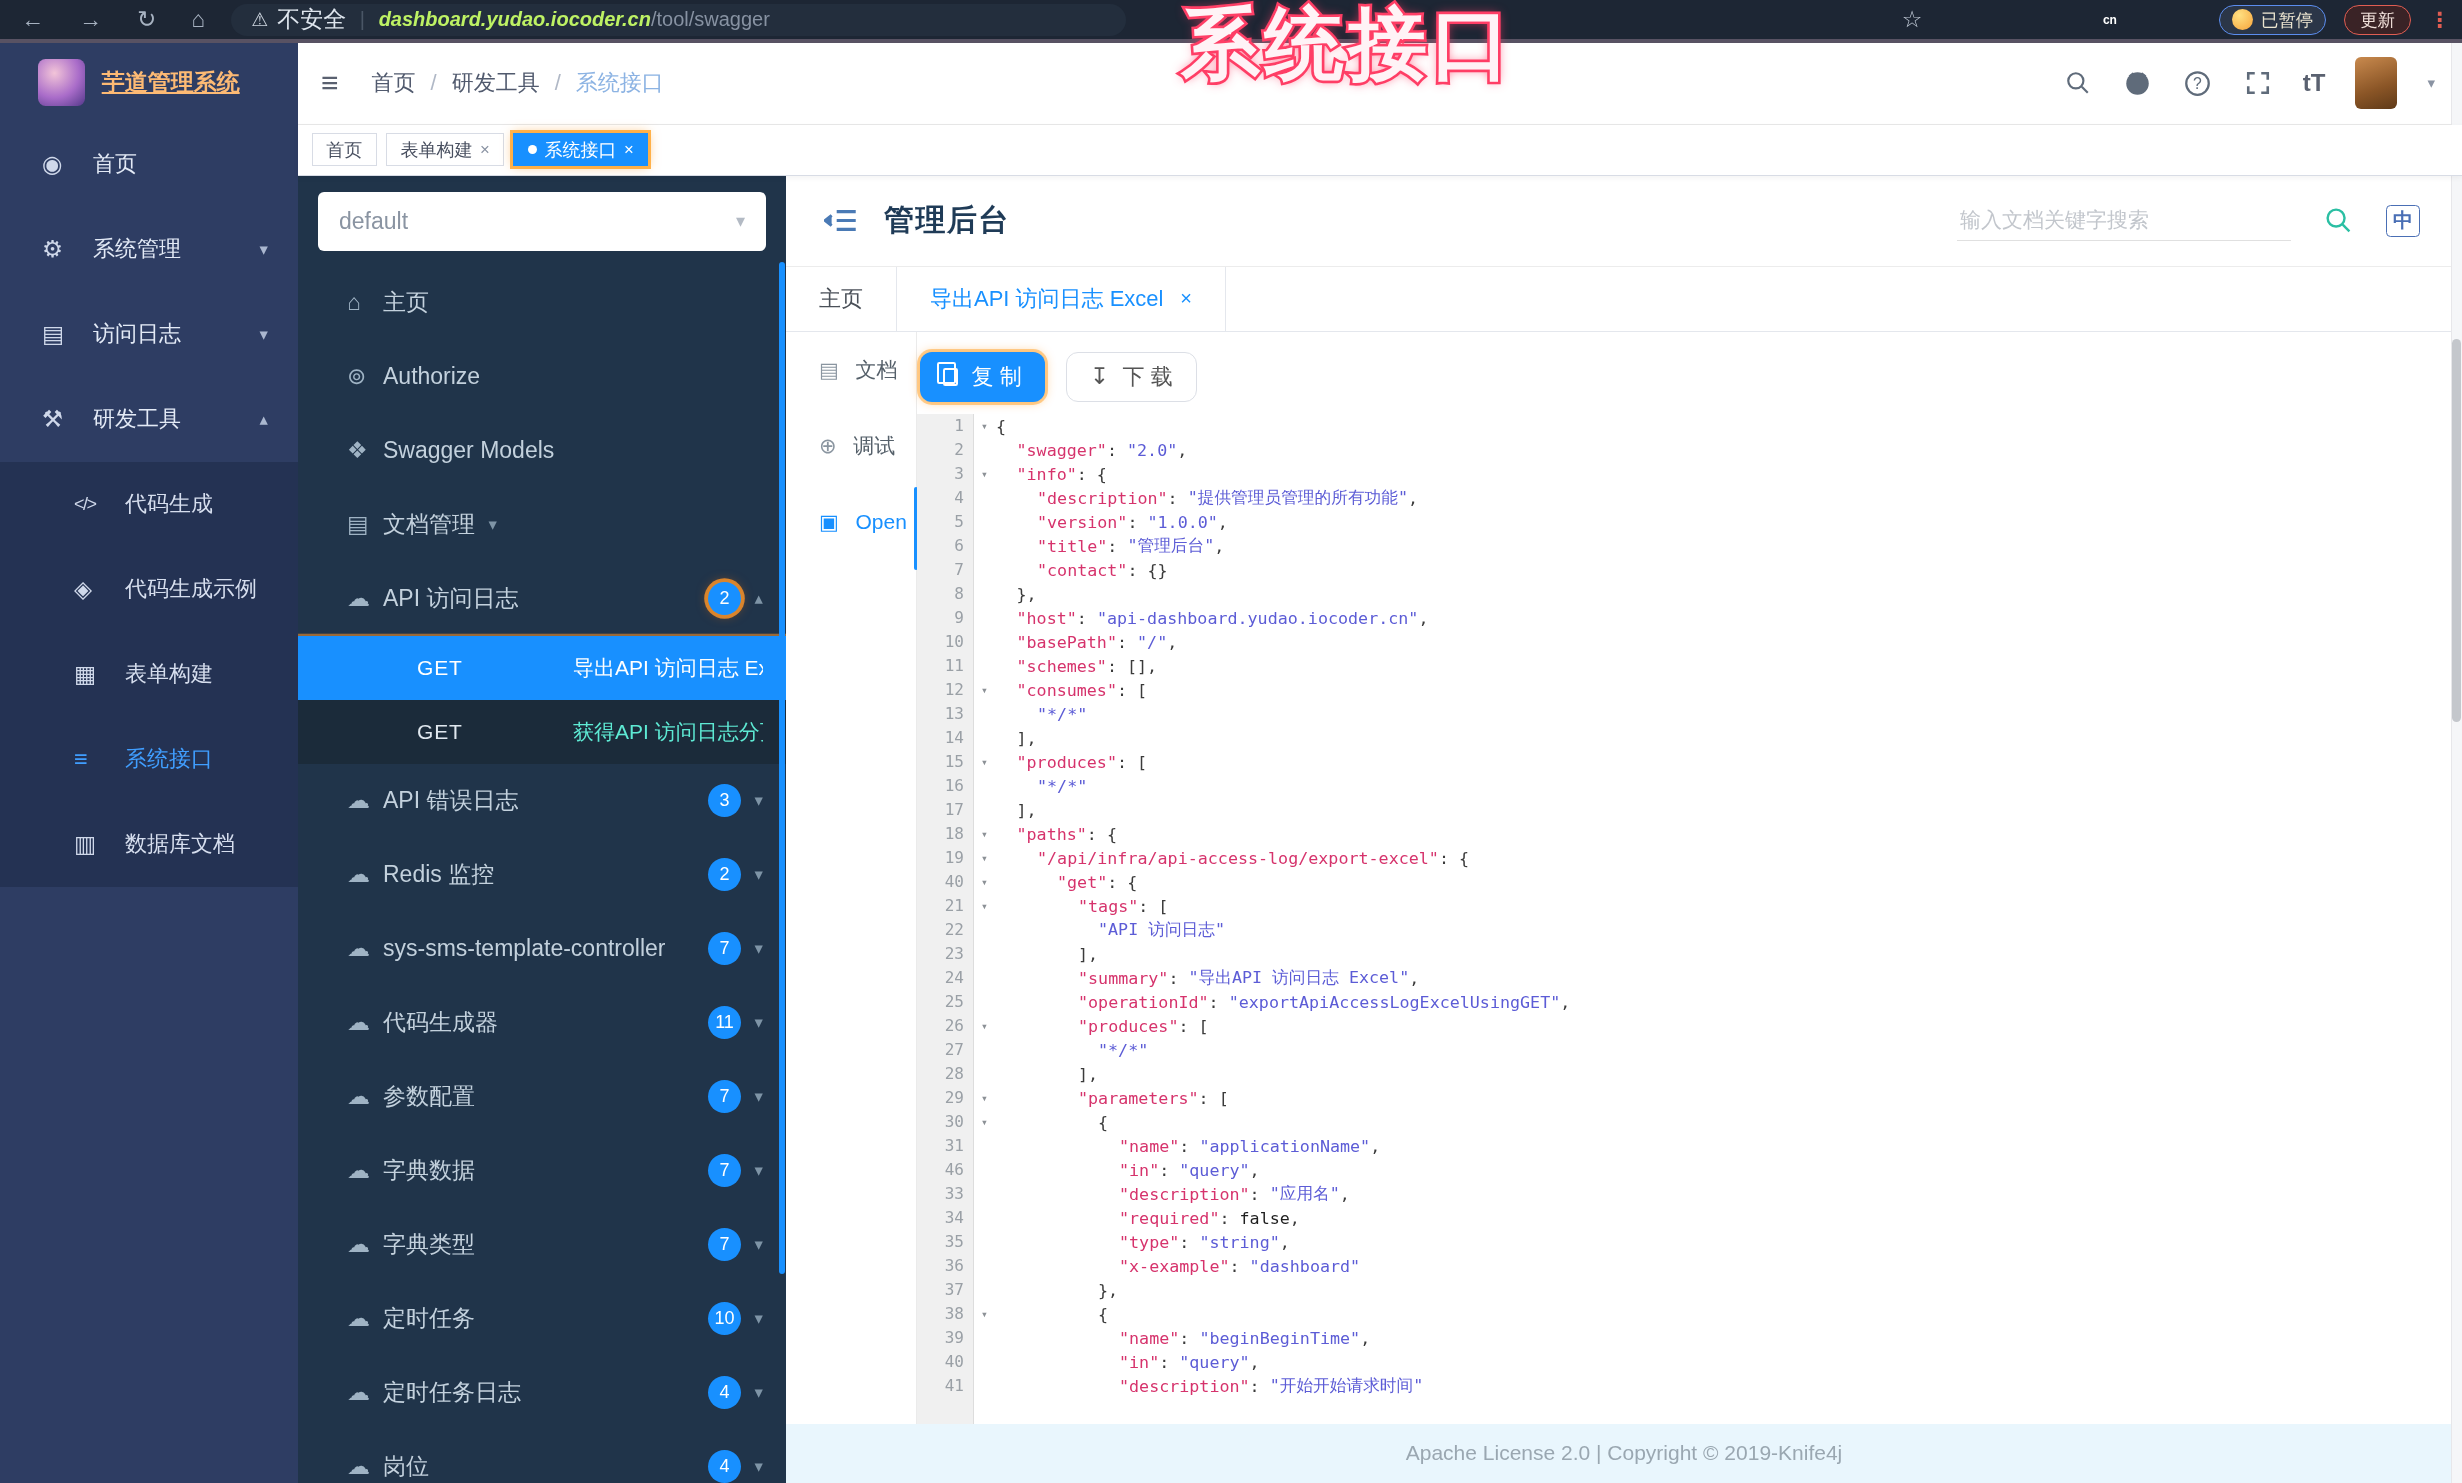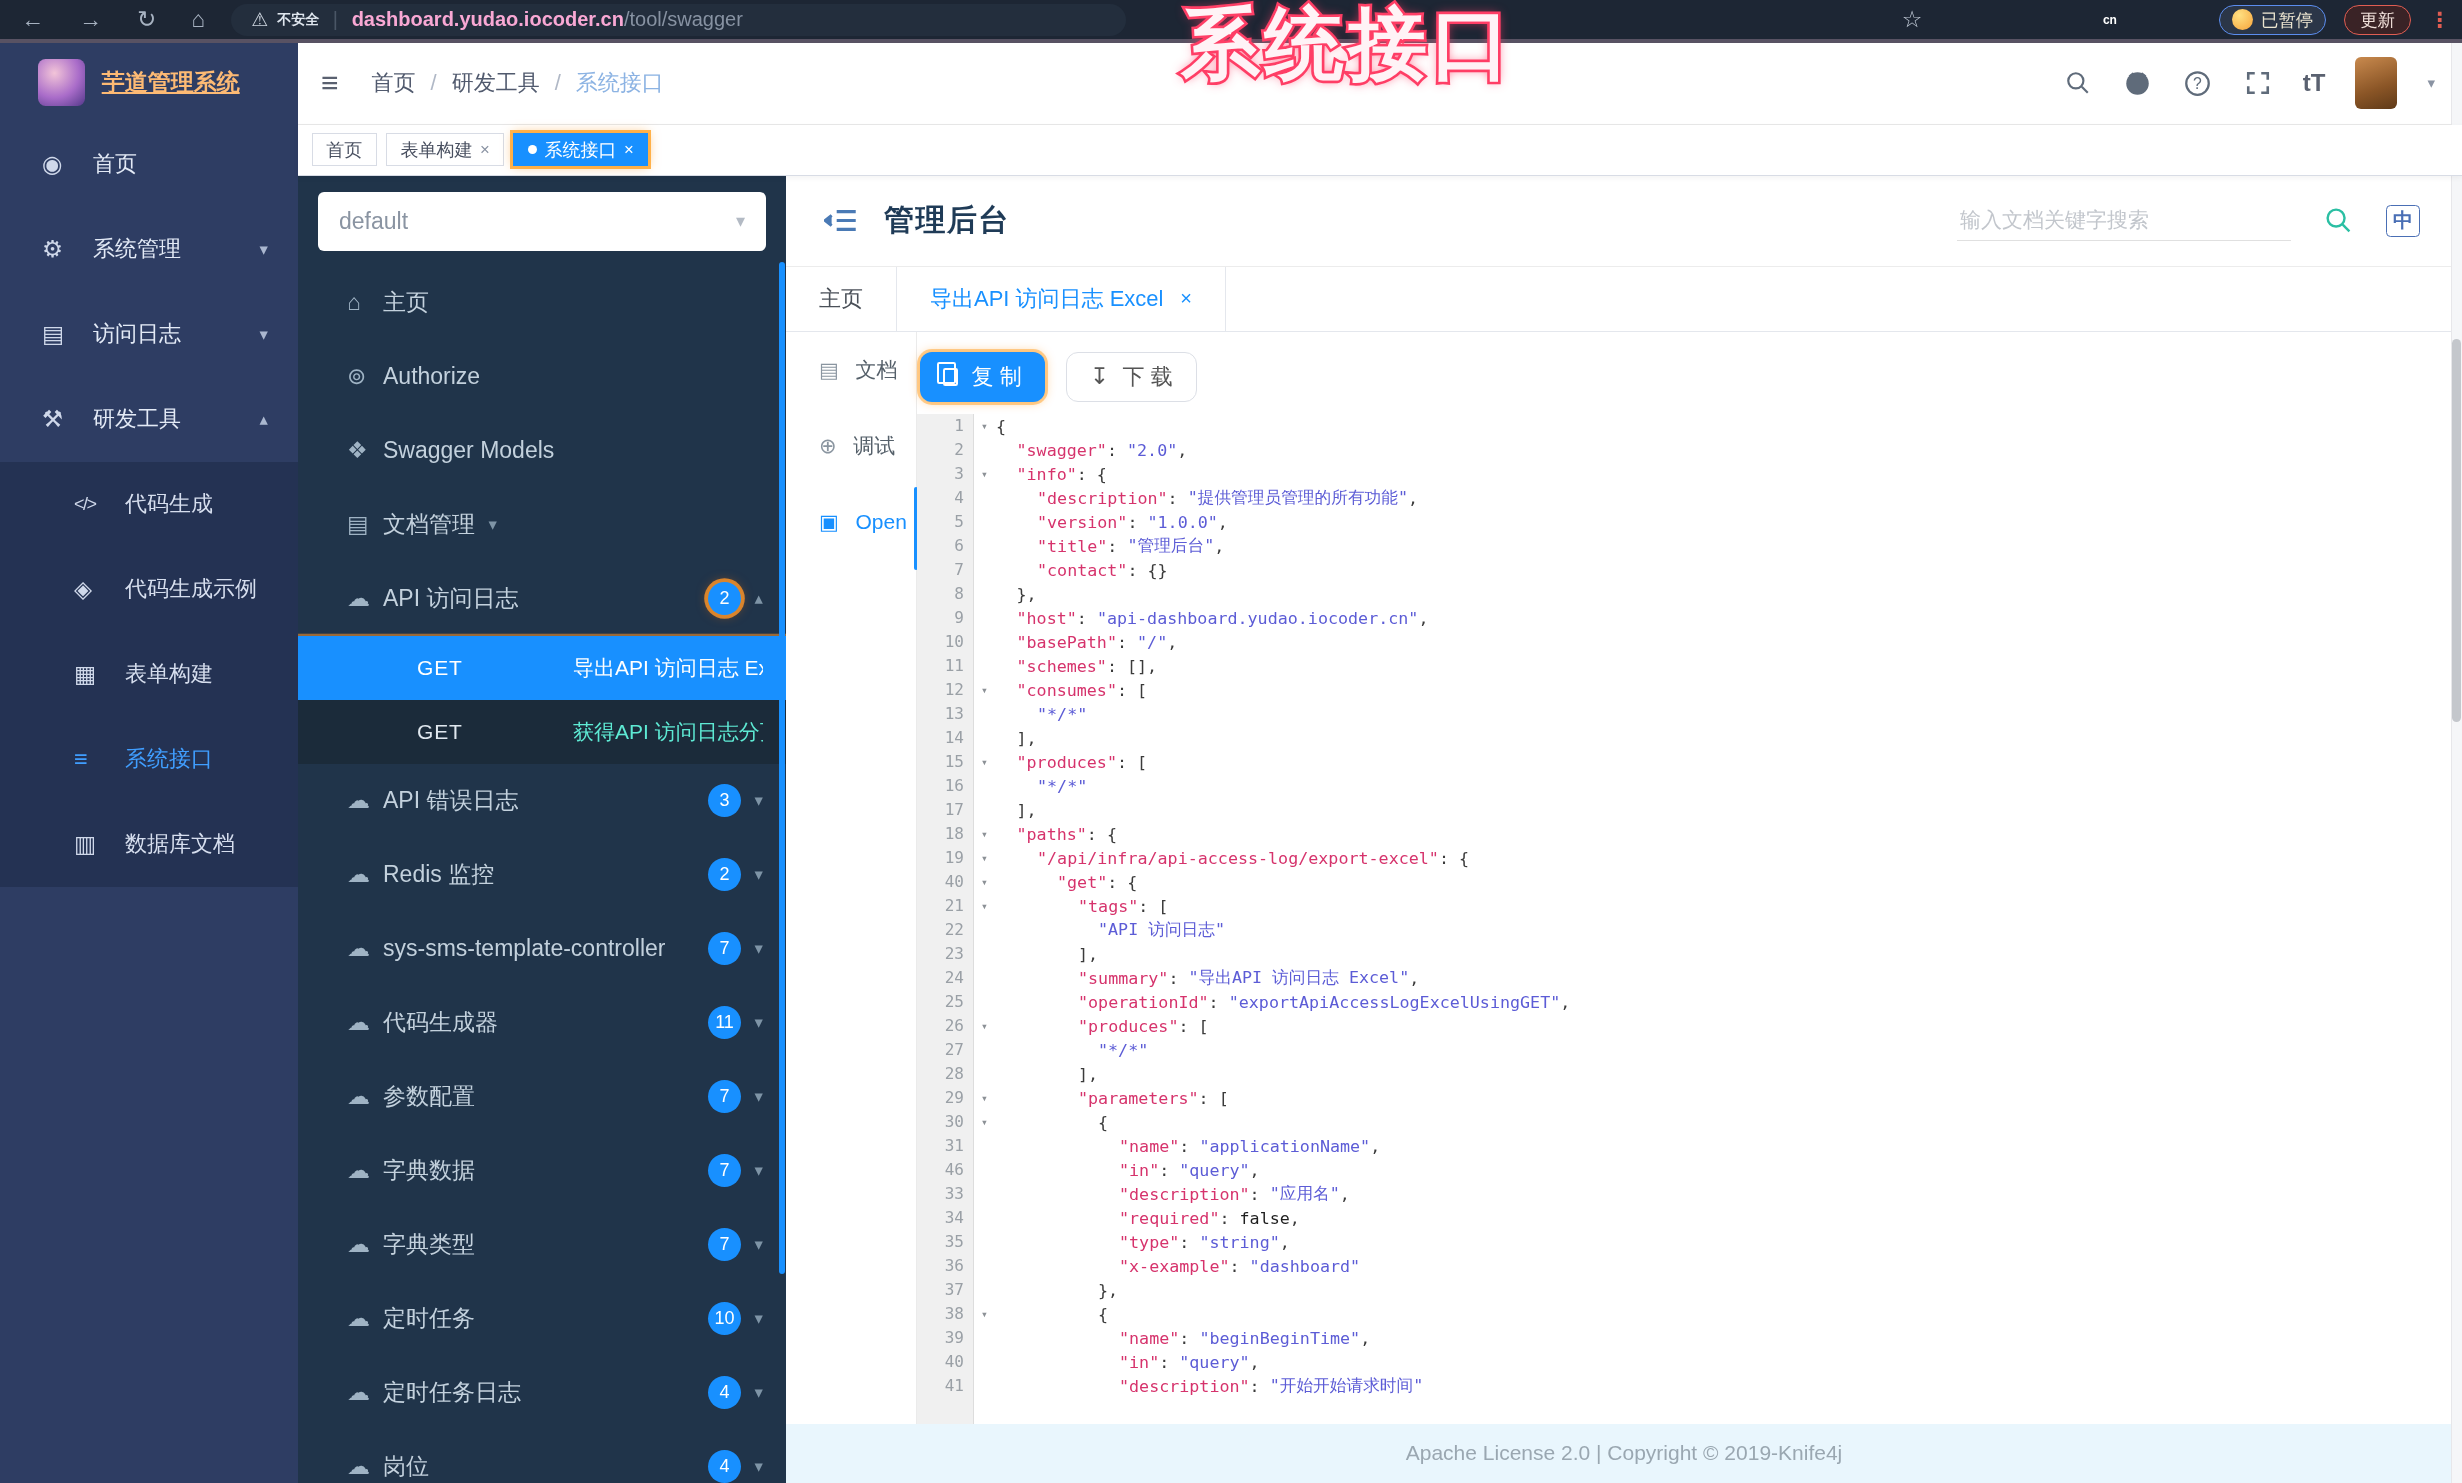--- a/index.html
+++ b/index.html
@@ -5,23 +5,23 @@
   * { margin:0; padding:0; box-sizing:border-box; }
   body { font-family:"Liberation Sans","DejaVu Sans",sans-serif; background:#fff; }
   .screen { position:relative; width:2462px; height:1484px; overflow:hidden; background:#fff; }
 
   
   .bbar { height:39px; background:#1d2634; display:flex; align-items:center; color:#aeb9c6; }
   .bnav { display:flex; gap:35px; padding-left:21px; font-size:23px; color:#a7b2c1; }
   .bnav span { cursor:default; }
   .url-pill { margin-left:26px; height:32px; width:895px; background:#232e3d; border-radius:16px; display:flex; align-items:center; padding:0 20px; }
   .warn { color:#cdd5df; font-size:19px; margin-right:9px; }
-  .sec-label { color:#dfe6ee; font-size:14px; font-weight:bold; }
+  .sec-label { color:#dfe6ee; font-size:23px; font-weight:normal; }
   .url-sep { color:#4a5666; margin:0 13.6px; font-size:20px; }
-  .url-host { color:#f9a8d4; font-size:20px; font-weight:bold; }
+  .url-host { color:#bef264; font-size:20px; font-weight:bold;font-style:italic; }
   .url-path { color:#8792a2; font-size:20px; }
   .bright { margin-left:auto; display:flex; align-items:center; gap:18px; padding-right:12px; }
   .star { font-size:23px; color:#c3ccd8; }
   .ext { width:27px; height:27px; border-radius:6.8px; display:flex; align-items:center; justify-content:center; color:#fff; font-size:12px; font-weight:bold; }
   .pill-paused { height:30px; border-radius:15px; border:1.5px solid #5b8def; background:#2b3648; display:flex; align-items:center; gap:7.6px; padding:0 12px; }
   .emoji-face { width:21px; height:21px; border-radius:50%; background:radial-gradient(circle at 35% 30%, #ffe082, #f6a33a); }
   .pill-paused b { color:#ece5d0; font-size:17.4px; font-weight:normal; }
   .pill-update { height:30px; border-radius:15px; border:1.5px solid #e05d52; background:#3a2326; color:#f0e0da; font-size:17.4px; display:flex; align-items:center; padding:0 15px; }
   .kebab { color:#e05d52; font-size:21px; font-weight:bold; }
   .bdivider { height:3.8px; background:#585263; }

